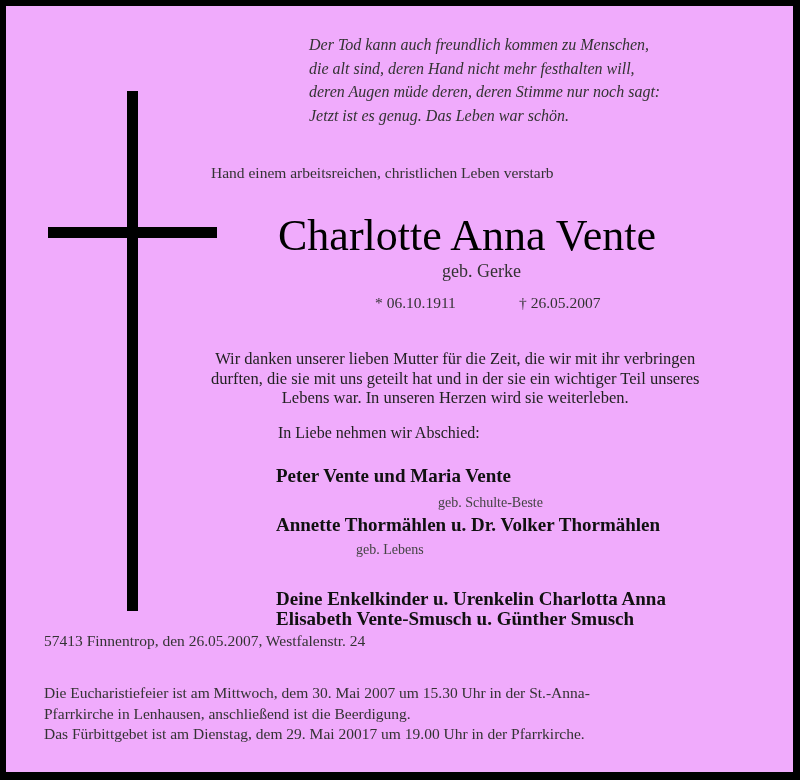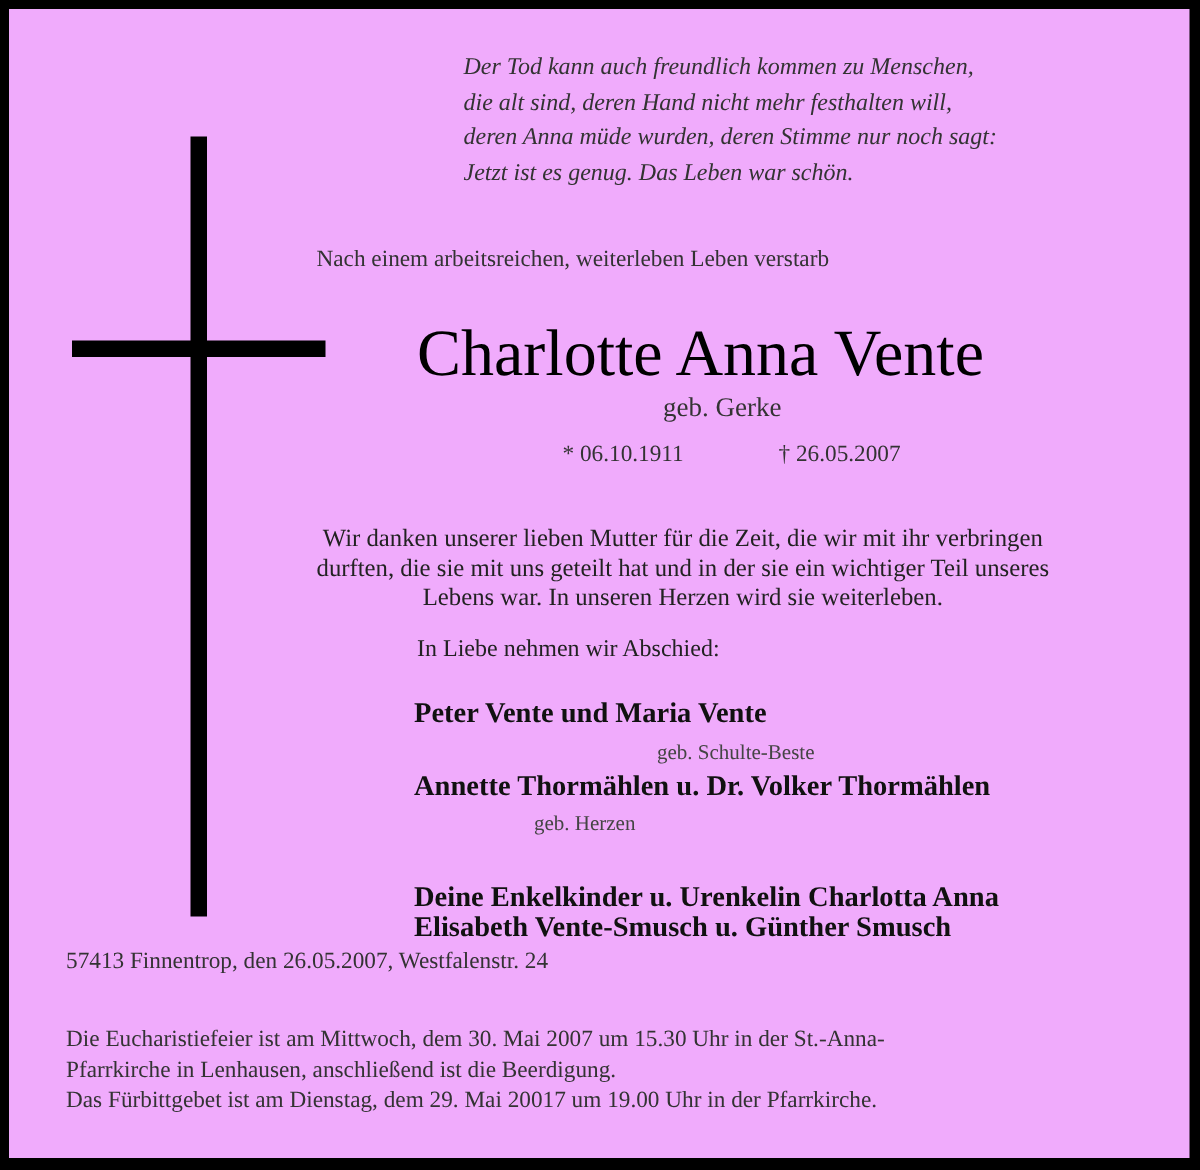--- a/index.html
+++ b/index.html
@@ -37,48 +37,48 @@
     .cross-h { position: absolute; left: 42px; top: 221px; width: 169px; height: 11px; background: #000; }
   </style>
 </head>
 <body>
 
 <div class="frame">
 
   <div class="abs serif poem">
     <div>Der Tod kann auch freundlich kommen zu Menschen,</div>
     <div>die alt sind, deren Hand nicht mehr festhalten will,</div>
-    <div>deren Anna müde wurden, deren Stimme nur noch sagt:</div>
+    <div>deren Augen müde deren, deren Stimme nur noch sagt:</div>
     <div>Jetzt ist es genug. Das Leben war schön.</div>
   </div>
 
   <div>
     <div class="cross-v"></div>
     <div class="cross-h"></div>
   </div>
 
-  <div class="abs serif intro">Nach einem arbeitsreichen, weiterleben Leben verstarb</div>
+  <div class="abs serif intro">Hand einem arbeitsreichen, christlichen Leben verstarb</div>
 
   <div class="abs serif name">Charlotte Anna Vente</div>
   <div class="abs serif maiden">geb. Gerke</div>
   <div class="abs serif born">* 06.10.1911</div>
   <div class="abs serif died">† 26.05.2007</div>
 
   <div class="abs serif thanks">
     <div>Wir danken unserer lieben Mutter für die Zeit, die wir mit ihr verbringen</div>
     <div>durften, die sie mit uns geteilt hat und in der sie ein wichtiger Teil unseres</div>
     <div>Lebens war. In unseren Herzen wird sie weiterleben.</div>
   </div>
 
   <div class="abs serif mourner m1">Peter Vente und Maria Vente</div>
 
   <div class="abs serif farewell">In Liebe nehmen wir Abschied:</div>
   <div class="abs serif m1-sub">geb. Schulte-Beste</div>
   <div class="abs serif mourner m2">Annette Thormählen u. Dr. Volker Thormählen</div>
-  <div class="abs serif m2-sub">geb. Herzen</div>
+  <div class="abs serif m2-sub">geb. Lebens</div>
   <div class="abs serif mourner m3">Elisabeth Vente-Smusch u. Günther Smusch</div>
   <div class="abs serif mourner m4">Deine Enkelkinder u. Urenkelin Charlotta Anna</div>
 
   <div class="abs serif place">57413 Finnentrop, den 26.05.2007, Westfalenstr. 24</div>
 
   <div class="abs serif service">
     <div>Die Eucharistiefeier ist am Mittwoch, dem 30. Mai 2007 um 15.30 Uhr in der St.-Anna-</div>
     <div>Pfarrkirche in Lenhausen, anschließend ist die Beerdigung.</div>
     <div>Das Fürbittgebet ist am Dienstag, dem 29. Mai 20017 um 19.00 Uhr in der Pfarrkirche.</div>
   </div>

